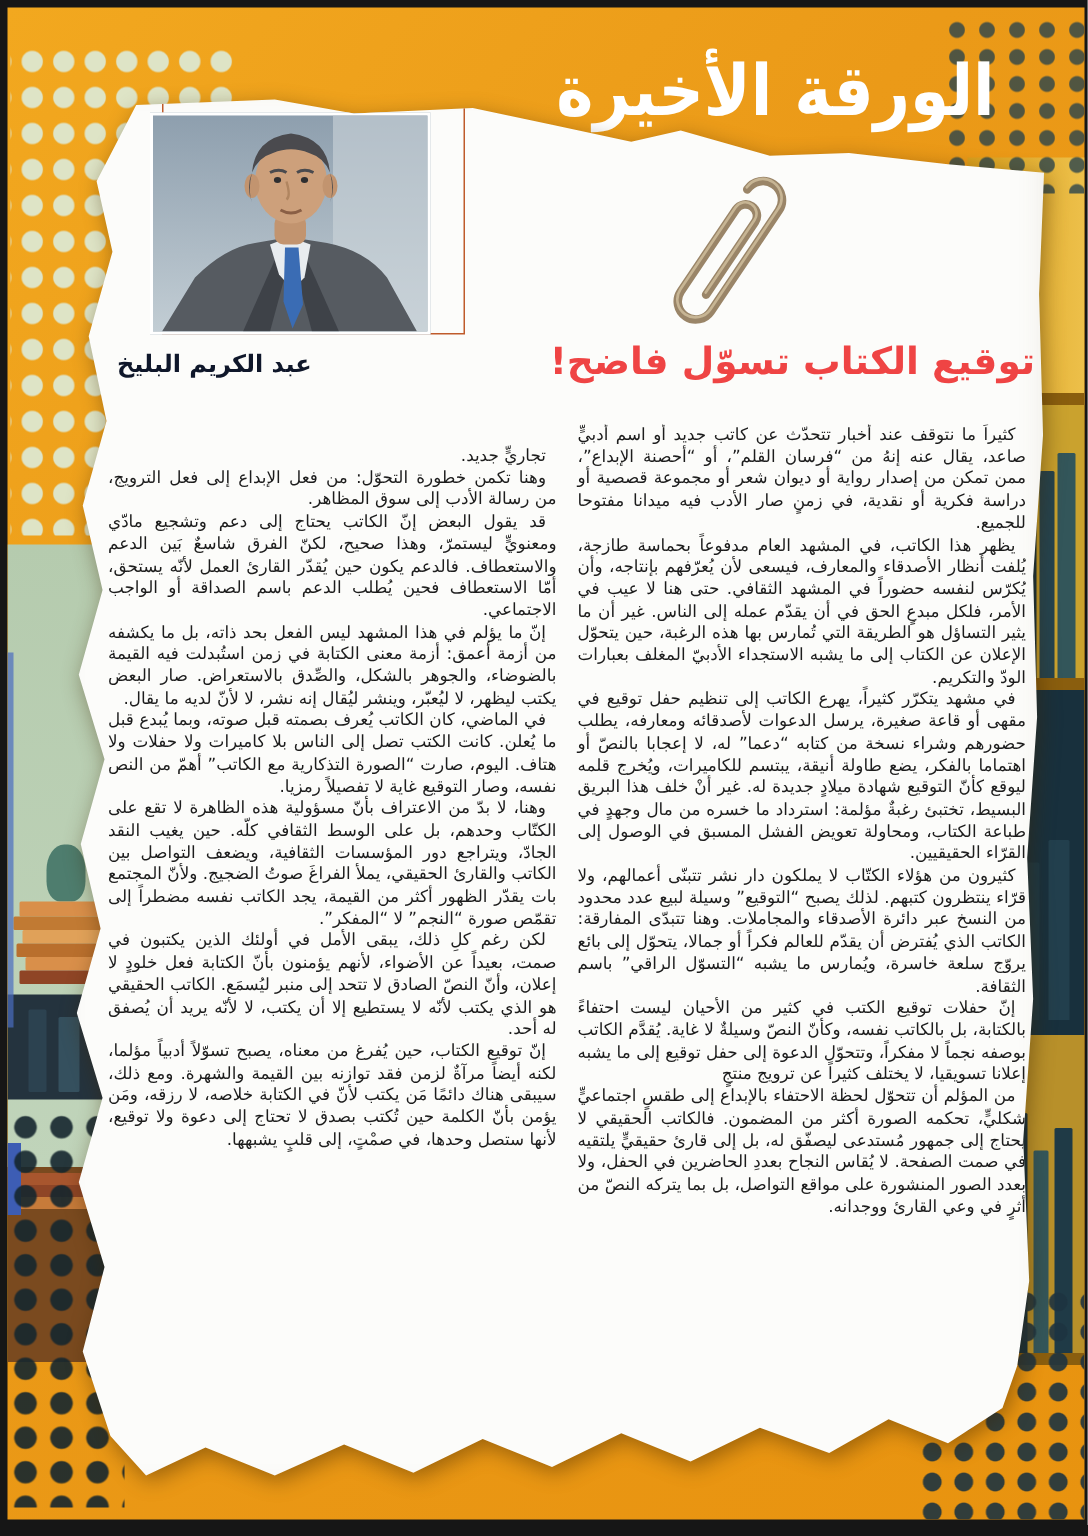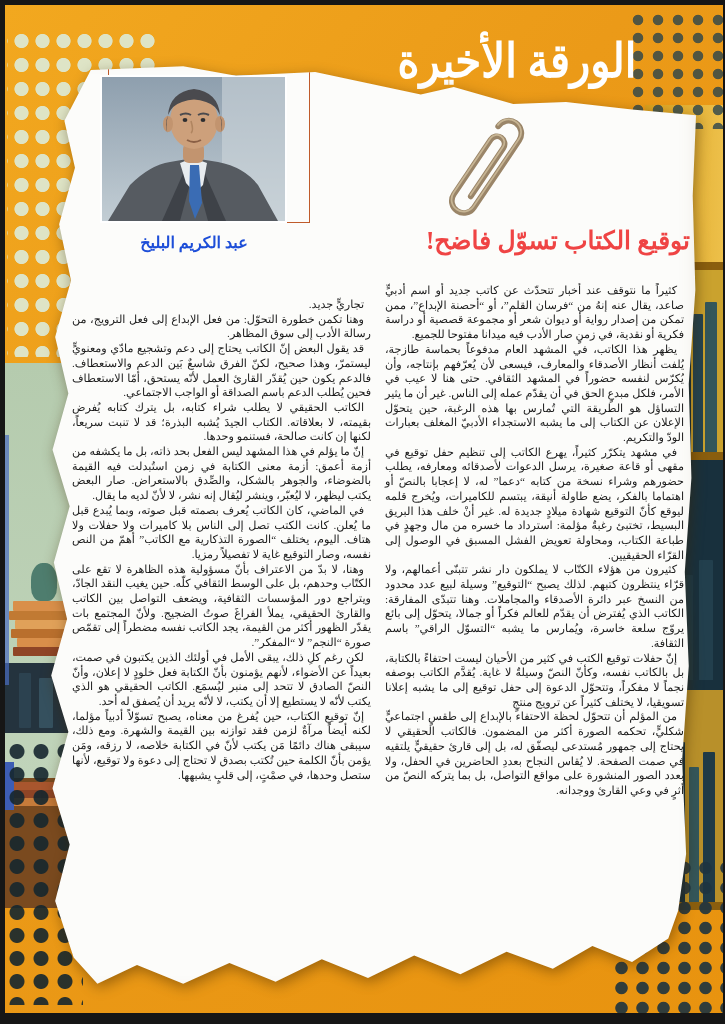--- a/index.html
+++ b/index.html
@@ -1,19 +1,19 @@
 <!DOCTYPE html>
 <html lang="ar"><head>
 <meta charset="utf-8">
 <style>
   html,body{margin:0;padding:0;}
   .page{position:relative;width:725px;height:1024px;background:#161616;overflow:hidden;
         font-family:"DejaVu Sans",sans-serif;}
   .canvas{position:absolute;left:5px;top:5px;right:2px;bottom:11px;overflow:hidden;
-        background:linear-gradient(130deg,#F2A81F 0%,#EB9A18 40%,#E8930F 100%);font-family:Liberation Serif, serif;}
+        background:linear-gradient(130deg,#F2A81F 0%,#EB9A18 40%,#E8930F 100%);}
 
   
   .shelf-left{position:absolute;left:0;top:0;width:80px;height:100%;}
   .sl-sage{position:absolute;left:0;top:358px;width:100%;height:415px;
            background:linear-gradient(#b5cbae,#c0d4ba);}
   .sl-vase{position:absolute;left:26px;top:200px;width:26px;height:38px;background:#4e7d6e;
            border-radius:45% 45% 35% 35%;}
   .sl-book{position:absolute;border-radius:1px;}
   .sl-dark{position:absolute;left:0;top:300px;width:74px;height:70px;background:#24333e;}
   .sl-stackzone{position:absolute;left:0;top:773px;width:80px;height:130px;background:#7a4a1f;}
@@ -60,22 +60,22 @@
       22% 98.8%,15% 96.8%,9% 98.8%,5.4% 96.0%,
       2.6% 90%,4.8% 84%,2.2% 78%,4.6% 72%,2.0% 66%,4.4% 60%,2.4% 54%,4.8% 48%,2.2% 42%,4.6% 36%,2.6% 30%,
       5.0% 24%,3.2% 18%,5.6% 12%,4.0% 7%);}
   .paper::after{content:'';position:absolute;inset:0;box-shadow:inset 0 0 20px rgba(120,100,60,.15);}
 
   
   .photo-outline{position:absolute;left:70px;top:10px;width:200px;height:156px;
     border:1px solid #bf5b2b;background:transparent;}
   .photo{position:absolute;left:62px;top:20px;width:187px;height:148px;background:#9aa9b4;
     border:2px solid #ffffff;box-sizing:border-box;overflow:hidden;}
-  .photo-caption{position:absolute;left:40px;top:178px;width:232px;text-align:center;
-    color:#1d4ed8;font-weight:bold;font-size:16px;direction:rtl;}
+  .photo-caption{position:absolute;left:40px;top:178px;width:232px;text-align:left;
+    color:#0f172a;font-weight:bold;font-size:16px;direction:rtl;}
 
   
   .headline{position:absolute;right:8px;top:170px;width:340px;margin:0;text-align:right;
     color:#ef4444;font-size:25px;font-weight:800;direction:rtl;line-height:1.3;}
 
   
   .article{position:absolute;left:34px;top:228px;width:612px;height:700px;direction:rtl;
     display:flex;gap:14px;overflow:hidden;}
   .col{width:299px;font-size:11.2px;line-height:14.7px;text-align:justify;color:#1c1c1c;direction:rtl;}
   .col-2{padding-top:14px;}
@@ -191,23 +191,22 @@
               <p>يظهر هذا الكاتب، في المشهد العام مدفوعاً بحماسة طازجة، يُلفت أنظار الأصدقاء والمعارف، فيسعى لأن يُعرّفهم بإنتاجه، وأن يُكرّس لنفسه حضوراً في المشهد الثقافي. حتى هنا لا عيب في الأمر، فلكل مبدعٍ الحق في أن يقدّم عمله إلى الناس. غير أن ما يثير التساؤل هو الطريقة التي تُمارس بها هذه الرغبة، حين يتحوّل الإعلان عن الكتاب إلى ما يشبه الاستجداء الأدبيّ المغلف بعبارات الودّ والتكريم.</p>
               <p>في مشهد يتكرّر كثيراً، يهرع الكاتب إلى تنظيم حفل توقيع في مقهى أو قاعة صغيرة، يرسل الدعوات لأصدقائه ومعارفه، يطلب حضورهم وشراء نسخة من كتابه “دعما” له، لا إعجابا بالنصّ أو اهتماما بالفكر، يضع طاولة أنيقة، يبتسم للكاميرات، ويُخرج قلمه ليوقع كأنّ التوقيع شهادة ميلادٍ جديدة له. غير أنْ خلف هذا البريق البسيط، تختبئ رغبةٌ مؤلمة: استرداد ما خسره من مال وجهدٍ في طباعة الكتاب، ومحاولة تعويض الفشل المسبق في الوصول إلى القرّاء الحقيقيين.</p>
               <p>كثيرون من هؤلاء الكتّاب لا يملكون دار نشر تتبنّى أعمالهم، ولا قرّاء ينتظرون كتبهم. لذلك يصبح “التوقيع” وسيلة لبيع عدد محدود من النسخ عبر دائرة الأصدقاء والمجاملات. وهنا تتبدّى المفارقة: الكاتب الذي يُفترض أن يقدّم للعالم فكراً أو جمالا، يتحوّل إلى بائع يروّج سلعة خاسرة، ويُمارس ما يشبه “التسوّل الراقي” باسم الثقافة.</p>
               <p>إنّ حفلات توقيع الكتب في كثير من الأحيان ليست احتفاءً بالكتابة، بل بالكاتب نفسه، وكأنّ النصّ وسيلةٌ لا غاية. يُقدَّم الكاتب بوصفه نجماً لا مفكراً، وتتحوّل الدعوة إلى حفل توقيع إلى ما يشبه إعلانا تسويقيا، لا يختلف كثيراً عن ترويج منتجٍ</p>
               <p>من المؤلم أن تتحوّل لحظة الاحتفاء بالإبداع إلى طقسٍ اجتماعيٍّ شكليٍّ، تحكمه الصورة أكثر من المضمون. فالكاتب الحقيقي لا يحتاج إلى جمهور مُستدعى ليصفّق له، بل إلى قارئ حقيقيٍّ يلتقيه في صمت الصفحة. لا يُقاس النجاح بعددِ الحاضرين في الحفل، ولا بعدد الصور المنشورة على مواقع التواصل، بل بما يتركه النصّ من أثرٍ في وعي القارئ ووجدانه.</p>
             </div>
           <div class="col col-2">
               <p>تجاريٍّ جديد.</p>
               <p>وهنا تكمن خطورة التحوّل: من فعل الإبداع إلى فعل الترويج، من رسالة الأدب إلى سوق المظاهر.</p>
               <p>قد يقول البعض إنّ الكاتب يحتاج إلى دعم وتشجيع مادّي ومعنويٍّ ليستمرّ، وهذا صحيح، لكنّ الفرق شاسعٌ بَين الدعم والاستعطاف. فالدعم يكون حين يُقدّر القارئ العمل لأنّه يستحق، أمّا الاستعطاف فحين يُطلب الدعم باسم الصداقة أو الواجب الاجتماعي.</p>
-              <p>الكاتب الحقيقي لا يطلب شراء كتابه، بل يترك كتابه يُفرض بقيمته، لا بعلاقاته. الكتاب الجيدَ يُشبه البذرة؛ قد لا تنبت سريعاً، لكنها إن كانت صالحة، فستنمو وحدها.</p>
               <p>إنّ ما يؤلم في هذا المشهد ليس الفعل بحد ذاته، بل ما يكشفه من أزمة أعمق: أزمة معنى الكتابة في زمن استُبدلت فيه القيمة بالضوضاء، والجوهر بالشكل، والصِّدق بالاستعراض. صار البعض يكتب ليظهر، لا ليُعبّر، وينشر ليُقال إنه نشر، لا لأنّ لديه ما يقال.</p>
-              <p>في الماضي، كان الكاتب يُعرف بصمته قبل صوته، وبما يُبدع قبل ما يُعلن. كانت الكتب تصل إلى الناس بلا كاميرات ولا حفلات ولا هتاف. اليوم، يختلف “الصورة التذكارية مع الكاتب” أهمّ من النص نفسه، وصار التوقيع غاية لا تفصيلاً رمزيا.</p>
+              <p>في الماضي، كان الكاتب يُعرف بصمته قبل صوته، وبما يُبدع قبل ما يُعلن. كانت الكتب تصل إلى الناس بلا كاميرات ولا حفلات ولا هتاف. اليوم، صارت “الصورة التذكارية مع الكاتب” أهمّ من النص نفسه، وصار التوقيع غاية لا تفصيلاً رمزيا.</p>
               <p>وهنا، لا بدّ من الاعتراف بأنّ مسؤولية هذه الظاهرة لا تقع على الكتّاب وحدهم، بل على الوسط الثقافي كلّه. حين يغيب النقد الجادّ، ويتراجع دور المؤسسات الثقافية، ويضعف التواصل بين الكاتب والقارئ الحقيقي، يملأ الفراغَ صوتُ الضجيج. ولأنّ المجتمع بات يقدّر الظهور أكثر من القيمة، يجد الكاتب نفسه مضطراً إلى تقمّص صورة “النجم” لا “المفكر”.</p>
               <p>لكن رغم كلِ ذلك، يبقى الأمل في أولئك الذين يكتبون في صمت، بعيداً عن الأضواء، لأنهم يؤمنون بأنّ الكتابة فعل خلودٍ لا إعلان، وأنّ النصّ الصادق لا تتحد إلى منبر ليُسمَع. الكاتب الحقيقي هو الذي يكتب لأنّه لا يستطيع إلا أن يكتب، لا لأنّه يريد أن يُصفق له أحد.</p>
               <p>إنّ توقيع الكتاب، حين يُفرغ من معناه، يصبح تسوّلاً أدبياً مؤلما، لكنه أيضاً مرآةٌ لزمن فقد توازنه بين القيمة والشهرة. ومع ذلك، سيبقى هناك دائمًا مَن يكتب لأنّ في الكتابة خلاصه، لا رزقه، ومَن يؤمن بأنّ الكلمة حين تُكتب بصدق لا تحتاج إلى دعوة ولا توقيع، لأنها ستصل وحدها، في صمْتٍ، إلى قلبٍ يشبهها.</p>
             </div>
         </div>
 
       </div>
     </div>
 
     <div class="clip">

